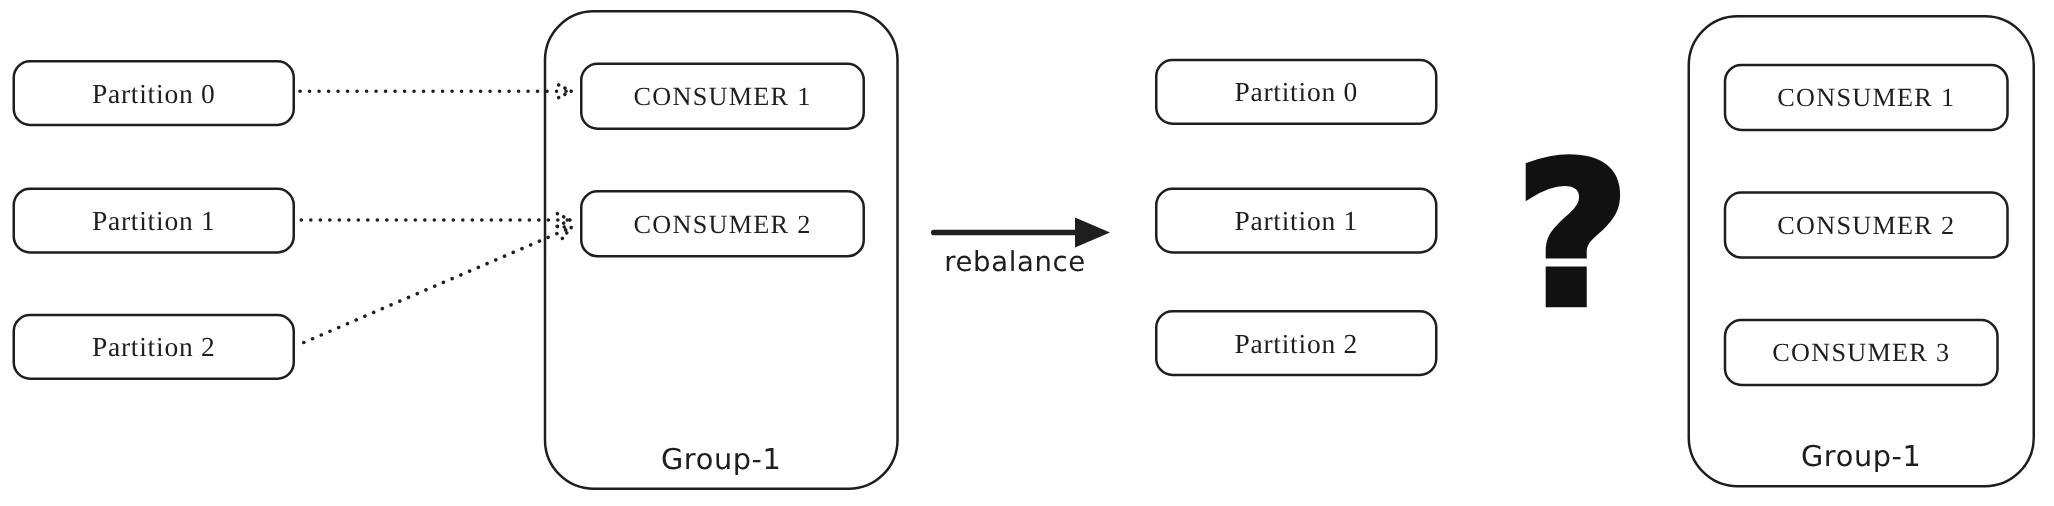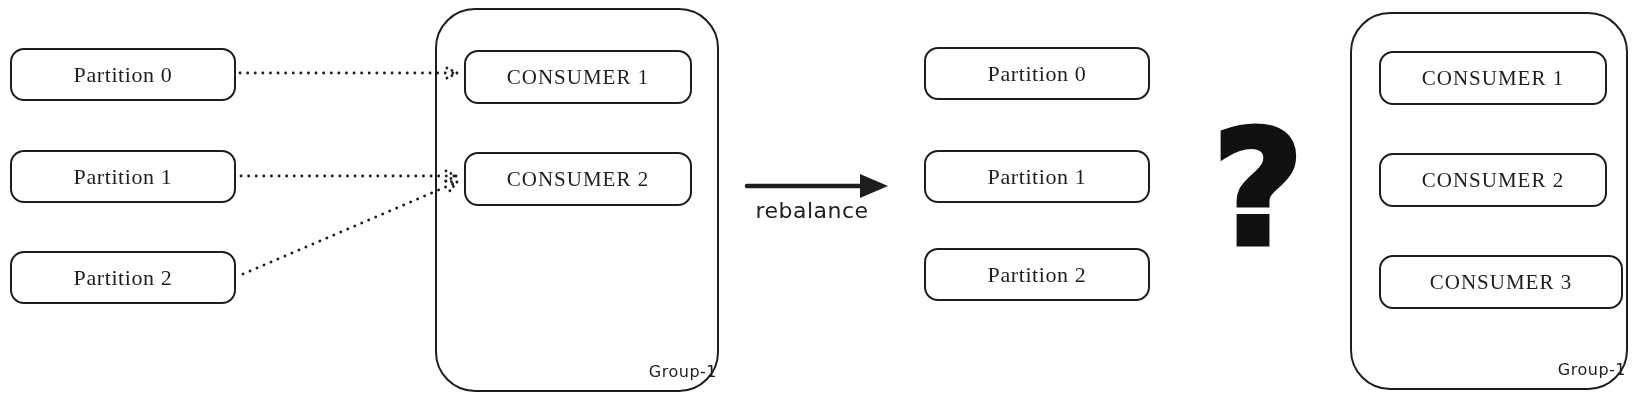--- a/index.html
+++ b/index.html
@@ -26,22 +26,22 @@
     font-family:Liberation Serif, serif;
   }
   .consumer span{font-size:21px;letter-spacing:1px;}
   .group{
     border-radius:40px;
     border-width:2.4px;
     display:block;
   }
   .group-label{
     position:absolute;left:0;right:0;bottom:9px;
-    text-align:right;
-    font-size:16px;letter-spacing:0.5px;
+    text-align:center;
+    font-size:23px;letter-spacing:0.5px;
   }
   
   .p-left-0{left:10px;top:48px;width:226px;height:53px;}
   .p-left-1{left:10px;top:150px;width:226px;height:53px;}
   .p-left-2{left:10px;top:251px;width:226px;height:53px;}
   .group-left{left:435px;top:8px;width:284px;height:384px;}
   .c-left-1{left:27px;top:40px;width:228px;height:54px;}
   .c-left-2{left:27px;top:142px;width:228px;height:54px;}
   
   .rebalance-label{
@@ -56,21 +56,21 @@
   .qmark{
     position:absolute;left:1188px;top:110px;width:140px;height:165px;
     font-size:158px;line-height:158px;font-weight:bold;
     text-align:center;color:#111111;
     -webkit-text-stroke:5px #111111;
   }
   
   .group-right{left:1350px;top:12px;width:278px;height:378px;}
   .c-right-1{left:27px;top:37px;width:228px;height:54px;}
   .c-right-2{left:27px;top:139px;width:228px;height:54px;}
-  .c-right-3{left:27px;top:241px;width:244px;height:54px;}
+  .c-right-3{left:27px;top:241px;width:220px;height:54px;}
   
   .overlay{
     position:absolute;left:0;top:0;width:1643px;height:405px;
     pointer-events:none;z-index:10;
   }
   .dotted{
     stroke:#1e1e1e;stroke-width:2.8;fill:none;
     stroke-dasharray:0.1 7.5;stroke-linecap:round;
   }
   .dotted-head{

